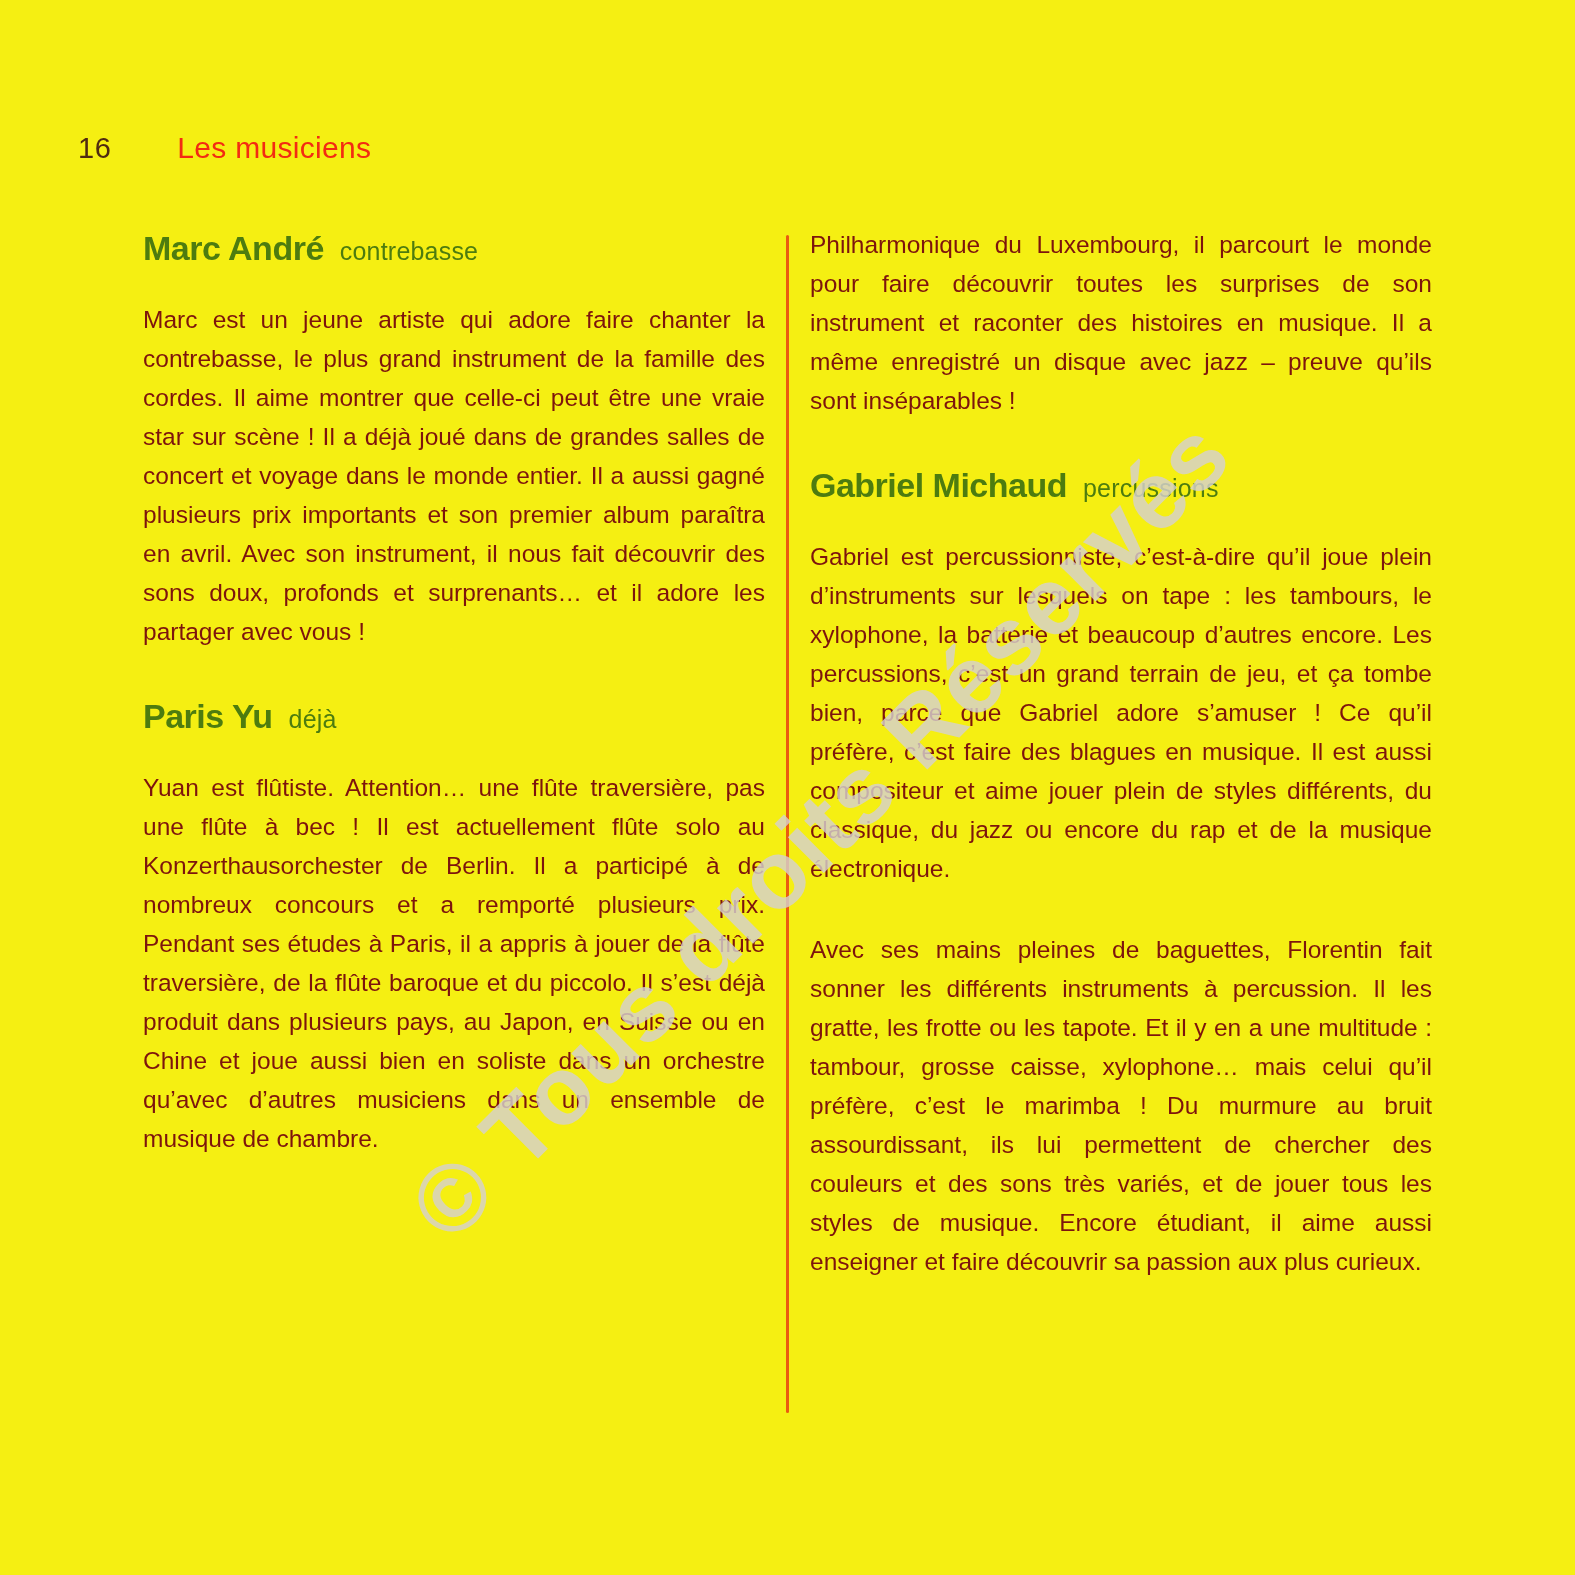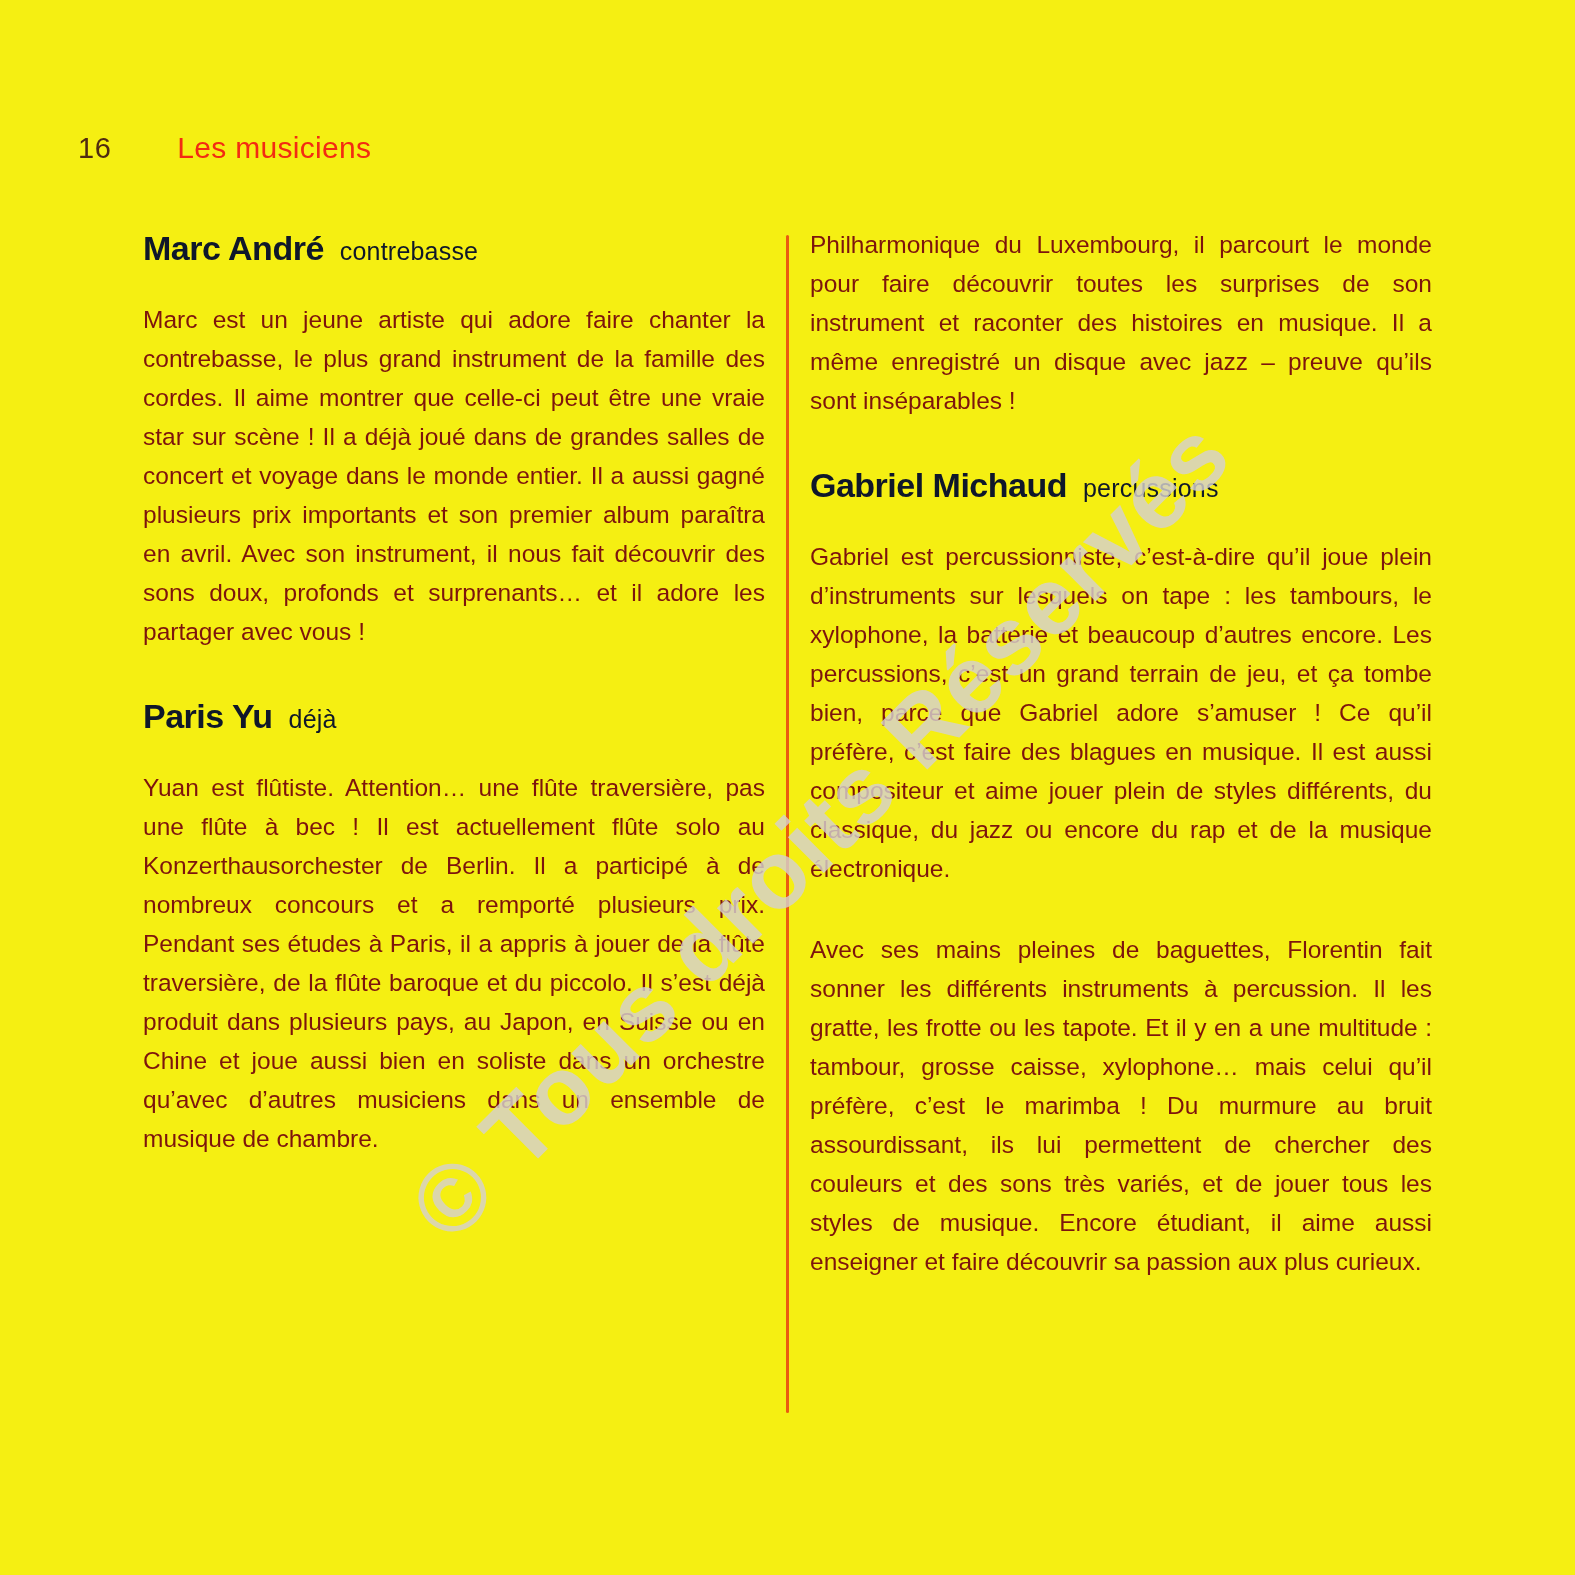--- a/index.html
+++ b/index.html
@@ -46,21 +46,21 @@
     margin-top: 20px;
     background: #ea5b10;
     border-radius: 2px;
   }
   .section { margin-top: 42px; }
   .section.first { margin-top: 10px; }
   .musician-heading {
     margin: 0;
     font-size: 34px;
     font-weight: 700;
-    color: #0f172a;
+    color: #4d7c0f;
     letter-spacing: -0.5px;
     white-space: nowrap;
     line-height: 46px;
   }
   .instrument {
     font-size: 25px;
     font-weight: 400;
     letter-spacing: 0.2px;
     margin-left: 16px;
   }

